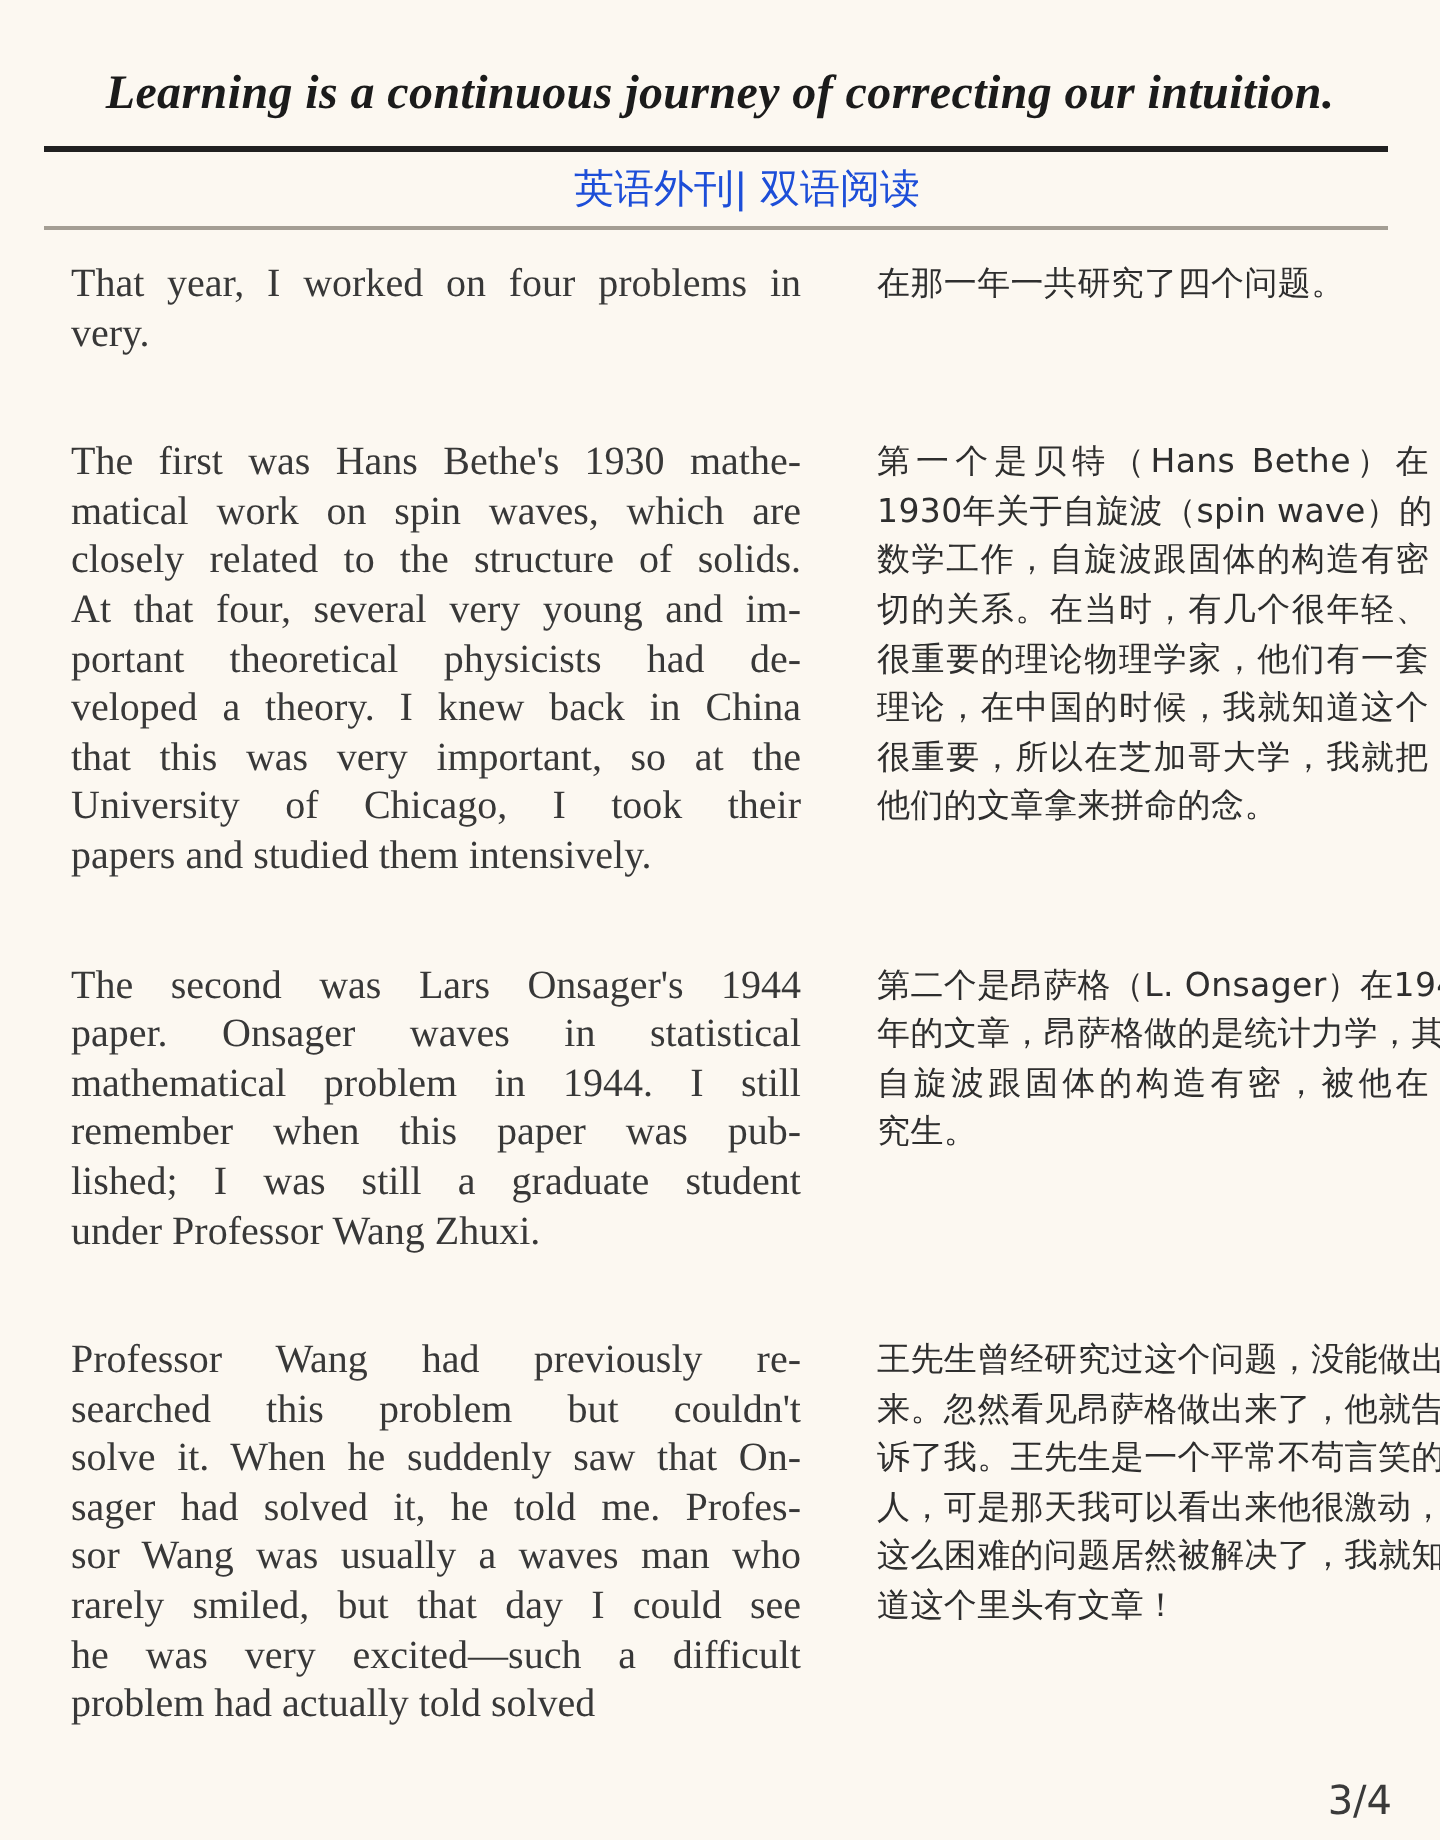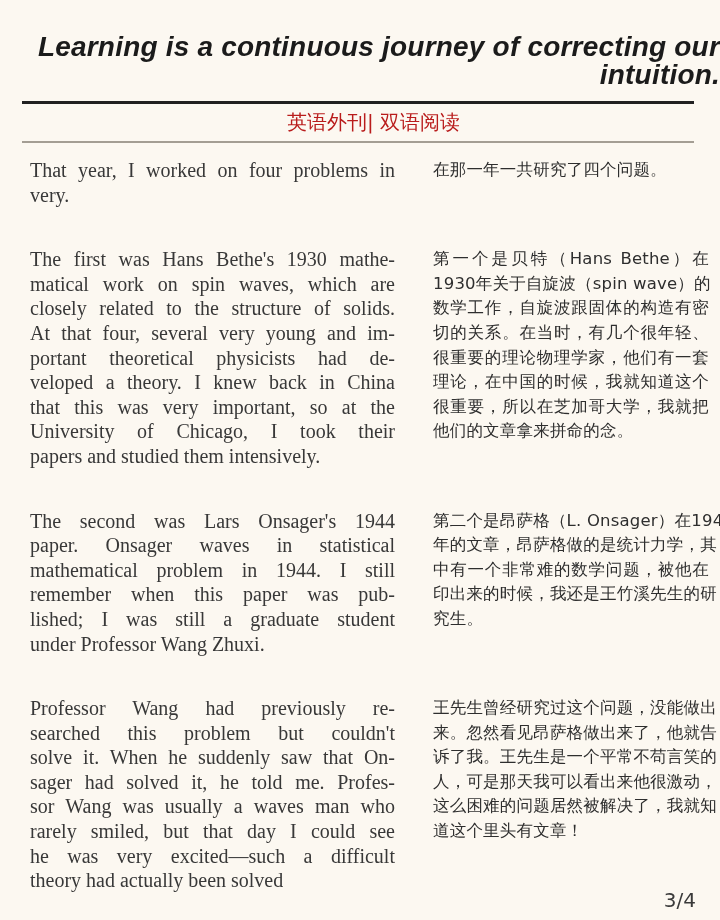--- a/index.html
+++ b/index.html
@@ -18,53 +18,54 @@
     font-family: "Liberation Serif", serif;
     overflow: hidden;
   }
   .page {
     position: relative;
     width: 720px;
     height: 920px;
   }
   header { padding-top: 33px; }
   .title {
-    text-align: right;
-    font-family: Liberation Sans, sans-serif;
+    text-align: center;
+    font-family: Liberation Serif, serif;
     font-style: italic;
     font-weight: bold;
-    font-size: 28px;
+    font-size: 24px;
     line-height: 28px;
     color: var(--title-color);
     letter-spacing: 0.2px;
   }
   .rule-thick {
     height: 3px;
     background: var(--rule-dark);
     margin: 12px 26px 0 22px;
   }
   .subtitle {
     text-align: center;
     font-family: "DejaVu Sans", "Liberation Sans", sans-serif;
     font-size: 20px;
     line-height: 25px;
-    color: #b91c1c;
+    color: #1d4ed8;
     margin-top: 6px;
     padding-left: 27px;
   }
   .rule-thin {
     height: 2px;
     background: var(--rule-light);
     margin: 6px 26px 0 22px;
   }
   main { padding: 15px 0 0 30px; }
   .row {
     display: flex;
     align-items: flex-start;
     margin-bottom: 40px;
+    justify-content: center;
   }
   .col-en {
     width: 365px;
     font-family: "Liberation Serif", "DejaVu Serif", serif;
     font-size: 20px;
     line-height: 24.6px;
     color: var(--en-text);
   }
   .col-zh {
     width: 276px;
@@ -143,35 +144,34 @@
           <div class="line">The second was Lars Onsager's 1944</div>
           <div class="line">paper. Onsager waves in statistical</div>
           <div class="line">mathematical problem in 1944. I still</div>
           <div class="line">remember when this paper was pub-</div>
           <div class="line">lished; I was still a graduate student</div>
           <div class="line last">under Professor Wang Zhuxi.</div>
         </div>
         <div class="col-zh">
           <div class="line">第二个是昂萨格（L. Onsager）在1944</div>
           <div class="line">年的文章，昂萨格做的是统计力学，其</div>
-          <div class="line">中有一个非常难的数学问题，被他在</div>
-          <div class="line">印出来的时候，我还是王竹溪先生的研</div>
+          <div class="line">自旋波跟固体的构造有密，被他在</div>
           <div class="line last">究生。</div>
         </div>
       </div>
       <div class="row">
         <div class="col-en">
           <div class="line">Professor Wang had previously re-</div>
           <div class="line">searched this problem but couldn't</div>
           <div class="line">solve it. When he suddenly saw that On-</div>
           <div class="line">sager had solved it, he told me. Profes-</div>
           <div class="line">sor Wang was usually a waves man who</div>
           <div class="line">rarely smiled, but that day I could see</div>
           <div class="line">he was very excited—such a difficult</div>
-          <div class="line last">theory had actually been solved</div>
+          <div class="line last">problem had actually told solved</div>
         </div>
         <div class="col-zh">
           <div class="line">王先生曾经研究过这个问题，没能做出</div>
           <div class="line">来。忽然看见昂萨格做出来了，他就告</div>
           <div class="line">诉了我。王先生是一个平常不苟言笑的</div>
           <div class="line">人，可是那天我可以看出来他很激动，</div>
           <div class="line">这么困难的问题居然被解决了，我就知</div>
           <div class="line last">道这个里头有文章！</div>
         </div>
       </div>

